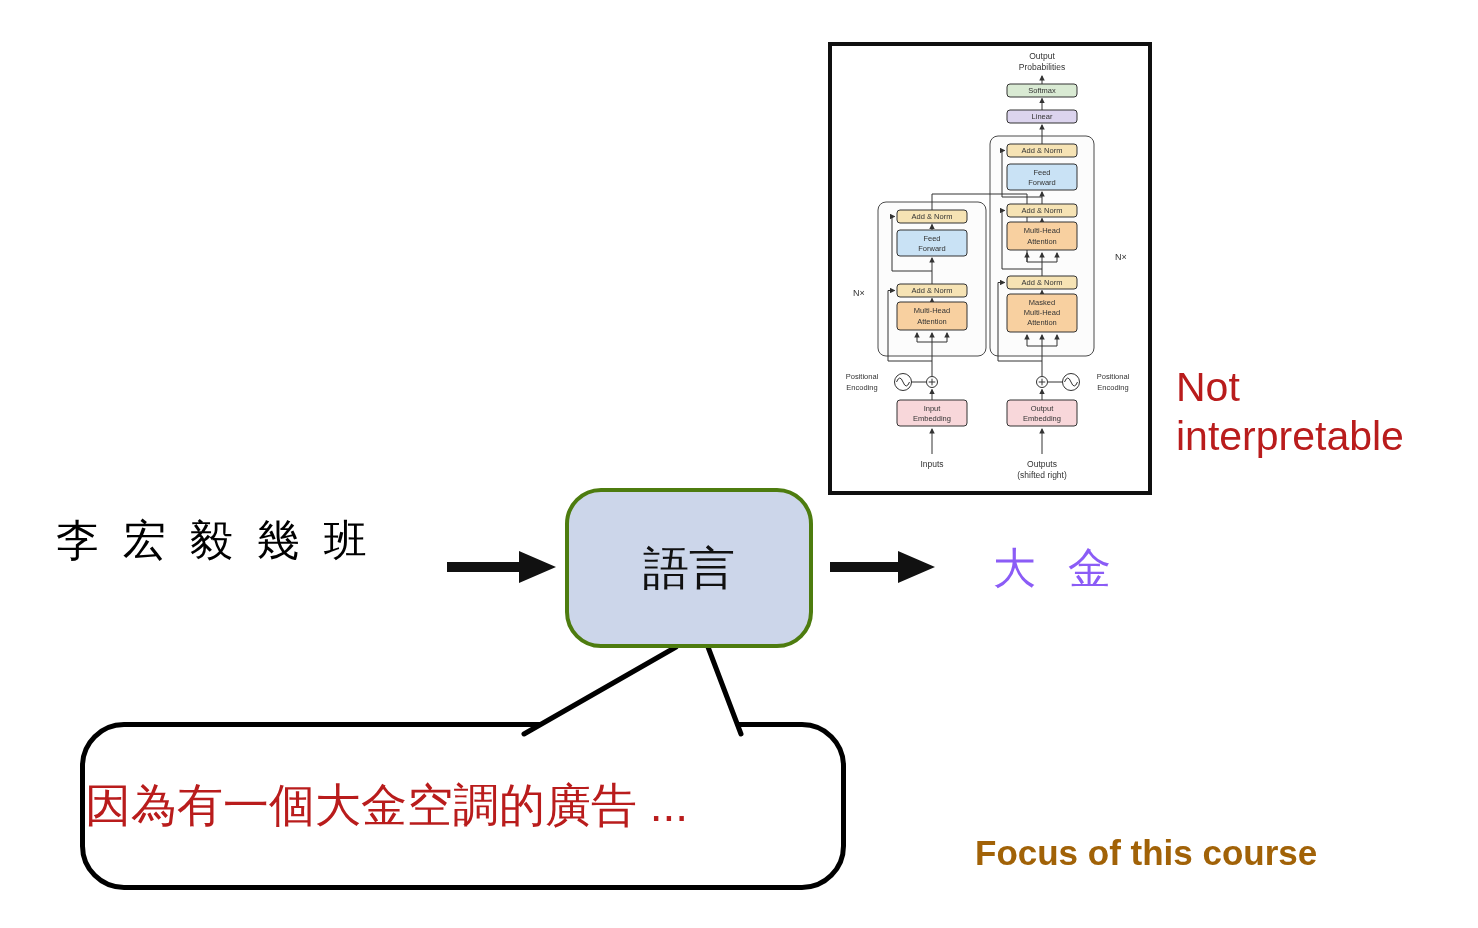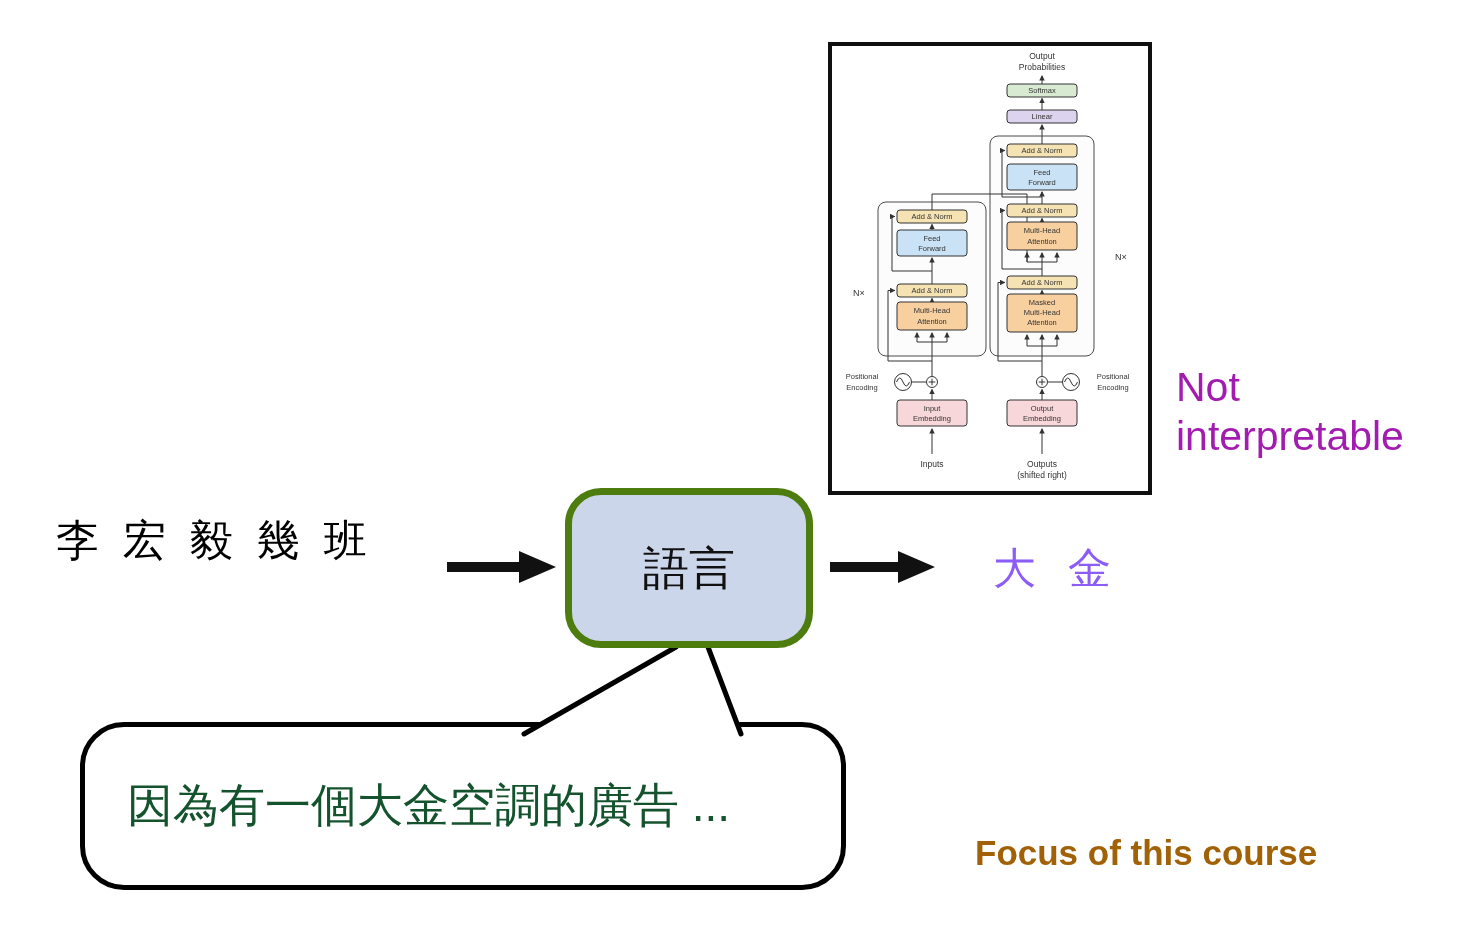--- a/index.html
+++ b/index.html
@@ -13,34 +13,34 @@
   .tsvg text { font-family: "Liberation Sans", "DejaVu Sans", sans-serif; fill: #333; }
   .tsvg .boxlbl { font-size: 7.5px; text-anchor: middle; }
   .tsvg .outlbl { font-size: 8.5px; text-anchor: middle; }
   .tsvg .poslbl { font-size: 7.5px; text-anchor: middle; }
   .tsvg .nx { font-size: 9px; text-anchor: middle; }
   .tsvg .flow { stroke: #333; stroke-width: 1; fill: none; }
   .tsvg .node { stroke: #333; stroke-width: 1; }
   .tsvg .stack { fill: #fcfcfc; stroke: #4a4a4a; stroke-width: 1; }
 
   
-  .not-interp { left: 1176px; top: 363px; width: 300px; font-size: 41px; line-height: 1.2; color: #a21caf; }
+  .not-interp { left: 1176px; top: 363px; width: 300px; font-size: 41px; line-height: 1.2; color: #b91c1c; }
   .focus { left: 975px; top: 833px; font-size: 35px; font-weight: bold; }
 
   
   .input-text { left: 44px; top: 512px; font-size: 43px; letter-spacing: 6px; color: #000000; margin-left: 12px; }
   .output-text { left: 993px; top: 540px; font-size: 43px; letter-spacing: 10px; color: #8b5cf6; }
-  .model-box { left: 565px; top: 488px; width: 248px; height: 160px; border: 7px solid #4d7c0f; border-radius: 36px;
+  .model-box { left: 565px; top: 488px; width: 248px; height: 160px; border: 4px solid #4d7c0f; border-radius: 36px;
     z-index: 4; display: flex; flex-direction: column; align-items: center; justify-content: center;
     font-size: 46px; line-height: 1.48; color: #111; text-align: center; }
 
   
   .bubble { left: 80px; top: 722px; width: 766px; height: 168px; background: #fff; border: 5px solid #000;
     border-radius: 44px; z-index: 1; display: flex; align-items: center; }
-  .bubble-text { padding-left: 42px; font-size: 46px; color: #14532d; white-space: nowrap; }
+  .bubble-text { font-size: 46px; color: #b91c1c; white-space: nowrap; }
 
   
   .overlay { left: 0; top: 0; width: 1478px; height: 928px; z-index: 3; pointer-events: none; }
 </style>
 </head>
 <body>
 
 <div class="abs frame">
   <svg class="tsvg" viewBox="0 0 316 445">
     <defs>

